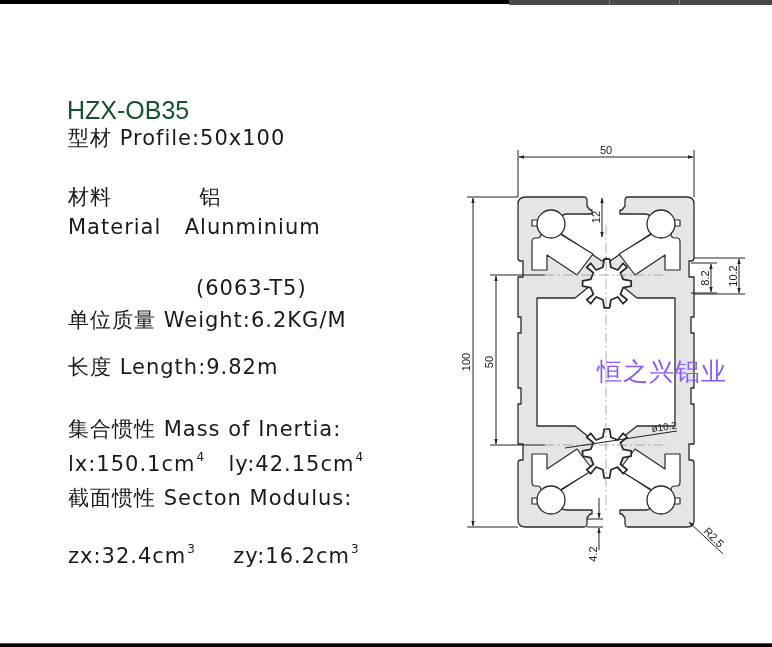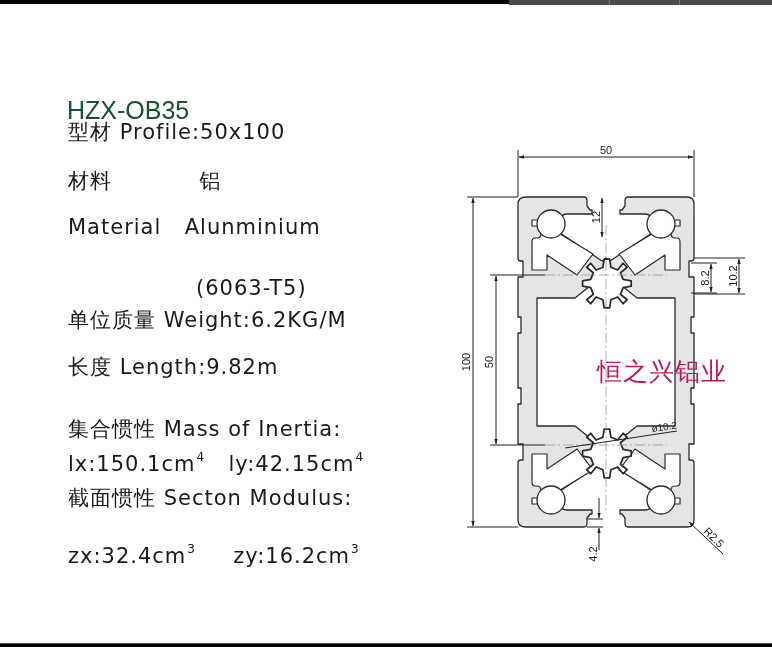--- a/index.html
+++ b/index.html
@@ -13,40 +13,40 @@
   .top-tabs { position: absolute; left: 509px; top: 0; width: 263px; height: 5px; background: #4a4a4a; display: flex; }
   .top-tabs .seg { height: 5px; border-right: 1px solid #777; }
   .bottom-bar { position: absolute; left: 0; top: 643px; width: 772px; height: 4px; background: #000; border-top: 1px solid #555; }
 
   .spec { position: absolute; left: 68px; font-size: 21px; letter-spacing: 1px; white-space: nowrap; line-height: 1; }
   .model { position: absolute; left: 67px; top: 84px; font-family: "Liberation Sans", sans-serif; font-size: 25px; color: #14532d; white-space: nowrap; margin-top: 12px; }
   sup { font-size: 12px; vertical-align: 10px; margin-left: 1px; }
   .gap { display: inline-block; }
 
   .drawing { position: absolute; left: 455px; top: 130px; width: 317px; height: 460px; }
-  .watermark { position: absolute; left: 597px; top: 355px; font-family: "DejaVu Serif", serif; font-size: 25px; color: #be185d; letter-spacing: 1px; white-space: nowrap; }
+  .watermark { position: absolute; left: 597px; top: 355px; font-family: "DejaVu Serif", serif; font-size: 25px; color: #8b5cf6; letter-spacing: 1px; white-space: nowrap; }
 </style>
 </head>
 <body>
 
 <div class="top-bar"></div>
 <div class="top-tabs">
   <div class="seg" style="width:100px"></div>
   <div class="seg" style="width:70px"></div>
   <div class="seg" style="width:92px;border-right:none"></div>
 </div>
 
 <div class="model">HZX-OB35</div>
 
-<div class="spec" style="top:122px">
+<div class="spec" style="top:128px">
   <span>型材</span>
   <span>Profile</span>:<span>50x100</span>
 </div>
 
-<div class="spec" style="top:171px">
+<div class="spec" style="top:187px">
   <span>材料</span>
   <span class="gap" style="width:72px"></span>
   <span>铝</span>
 </div>
 
 <div class="spec" style="top:217px">
   <span>Material</span>
   <span class="gap" style="width:8px"></span>
   <span>Alunminium</span>
 </div>

